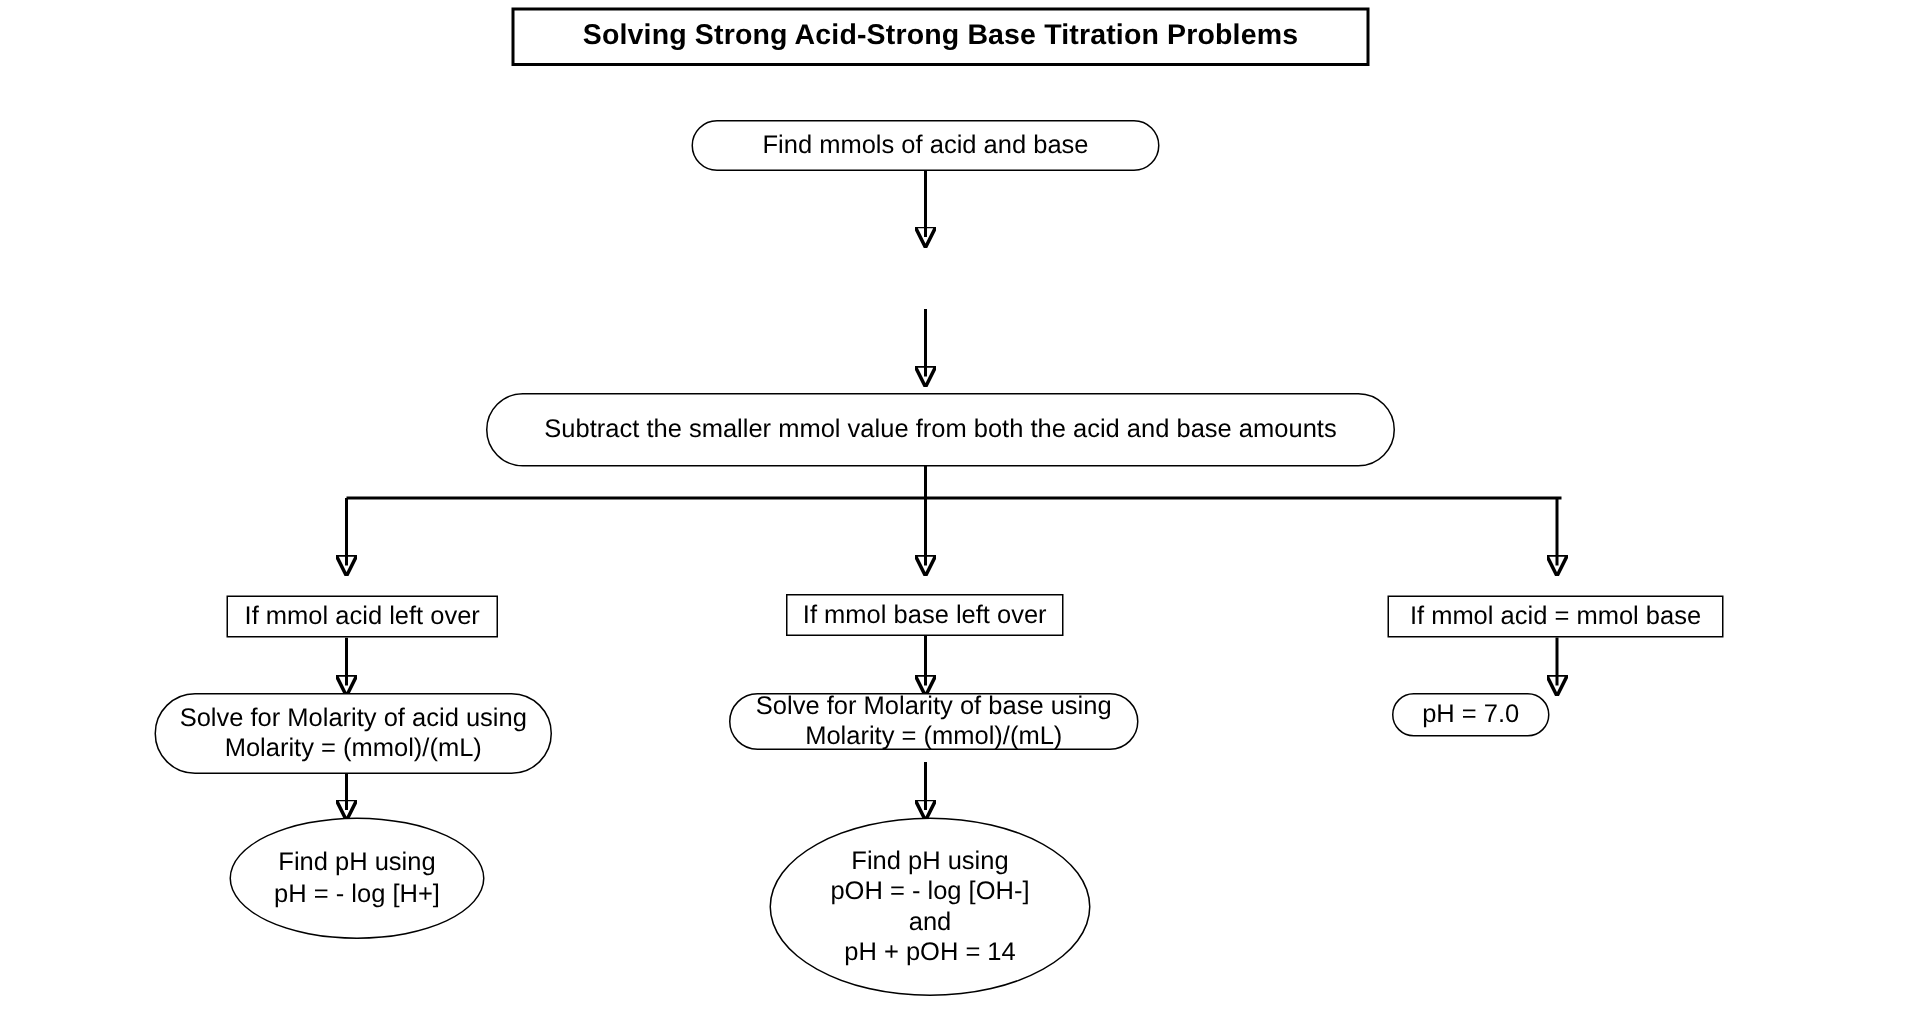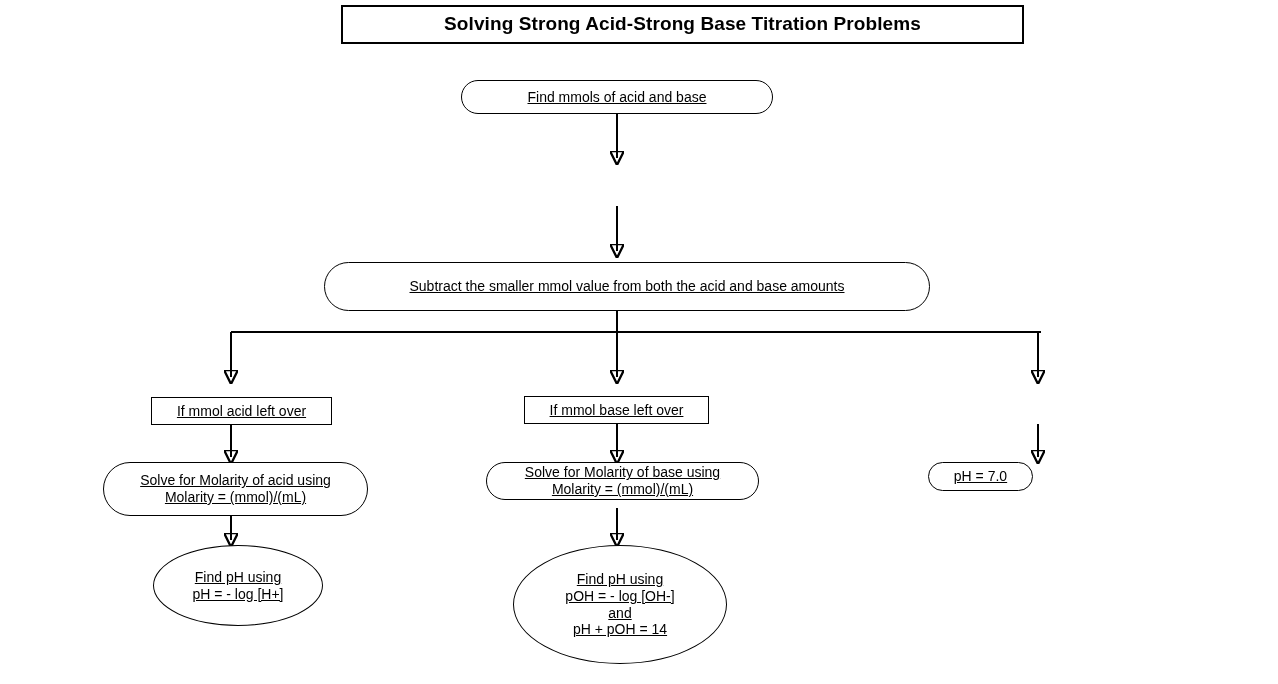--- a/index.html
+++ b/index.html
@@ -42,21 +42,21 @@
   }
   .rounded {
     border-radius: 999px;
   }
   .rect {
     border-radius: 0;
   }
   .ellipse {
     border-radius: 50%;
   }
-  .t14 { font-size: 14px; text-decoration: underline; }
+  .t14 { font-size: 17px; }
   svg.edges {
     position: absolute;
     left: 0;
     top: 0;
     width: 1278px;
     height: 684px;
     overflow: visible;
     pointer-events: none;
   }
   svg.edges line, svg.edges path, svg.edges polyline {
@@ -89,31 +89,32 @@
 
     <line x1="231" y1="425" x2="231" y2="457" marker-end="url(#arrow)"></line>
     <line x1="231" y1="507" x2="231" y2="540" marker-end="url(#arrow)"></line>
 
     <line x1="617" y1="424" x2="617" y2="457" marker-end="url(#arrow)"></line>
     <line x1="617" y1="508" x2="617" y2="540" marker-end="url(#arrow)"></line>
 
     <line x1="1038" y1="424" x2="1038" y2="457" marker-end="url(#arrow)"></line>
   </svg>
 
-  <div class="node rect title-box" style="left:341px; top:5px; width:683px; height:39px;">Solving Strong Acid-Strong Base Titration Problems</div>
+  <div class="node rect title-box" style="left:341px; top:5px; width:572px; height:39px;">Solving Strong Acid-Strong Base Titration Problems</div>
 
   <div class="node rounded t14" style="left:461px; top:80px; width:312px; height:34px;">Find mmols of acid and base</div>
 
 
   <div class="node rounded t14" style="left:324px; top:262px; width:606px; height:49px;">Subtract the smaller mmol value from both the acid and base amounts</div>
 
   <div class="node rect t14" style="left:151px; top:397px; width:181px; height:28px;">If mmol acid left over</div>
 
   <div class="node rect t14" style="left:524px; top:396px; width:185px; height:28px;text-align:right;">If mmol base left over</div>
 
+  <div class="node rect t14" style="left:925px; top:397px; width:224px; height:28px;">If mmol acid = mmol base</div>
 
   <div class="node rounded t14" style="left:103px; top:462px; width:265px; height:54px;">Solve for Molarity of acid using
 Molarity = (mmol)/(mL)</div>
 
   <div class="node rounded t14" style="left:486px; top:462px; width:273px; height:38px;">Solve for Molarity of base using
 Molarity = (mmol)/(mL)</div>
 
   <div class="node rounded t14" style="left:928px; top:462px; width:105px; height:29px;">pH = 7.0</div>
 
   <div class="node ellipse t14" style="left:153px; top:545px; width:170px; height:81px;">Find pH using

